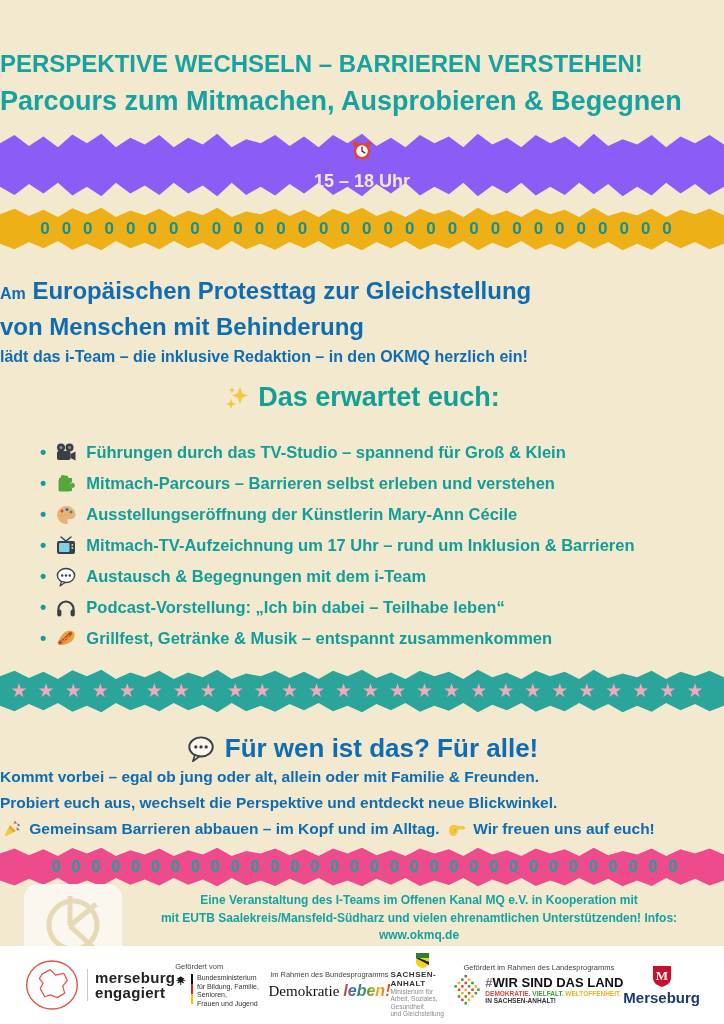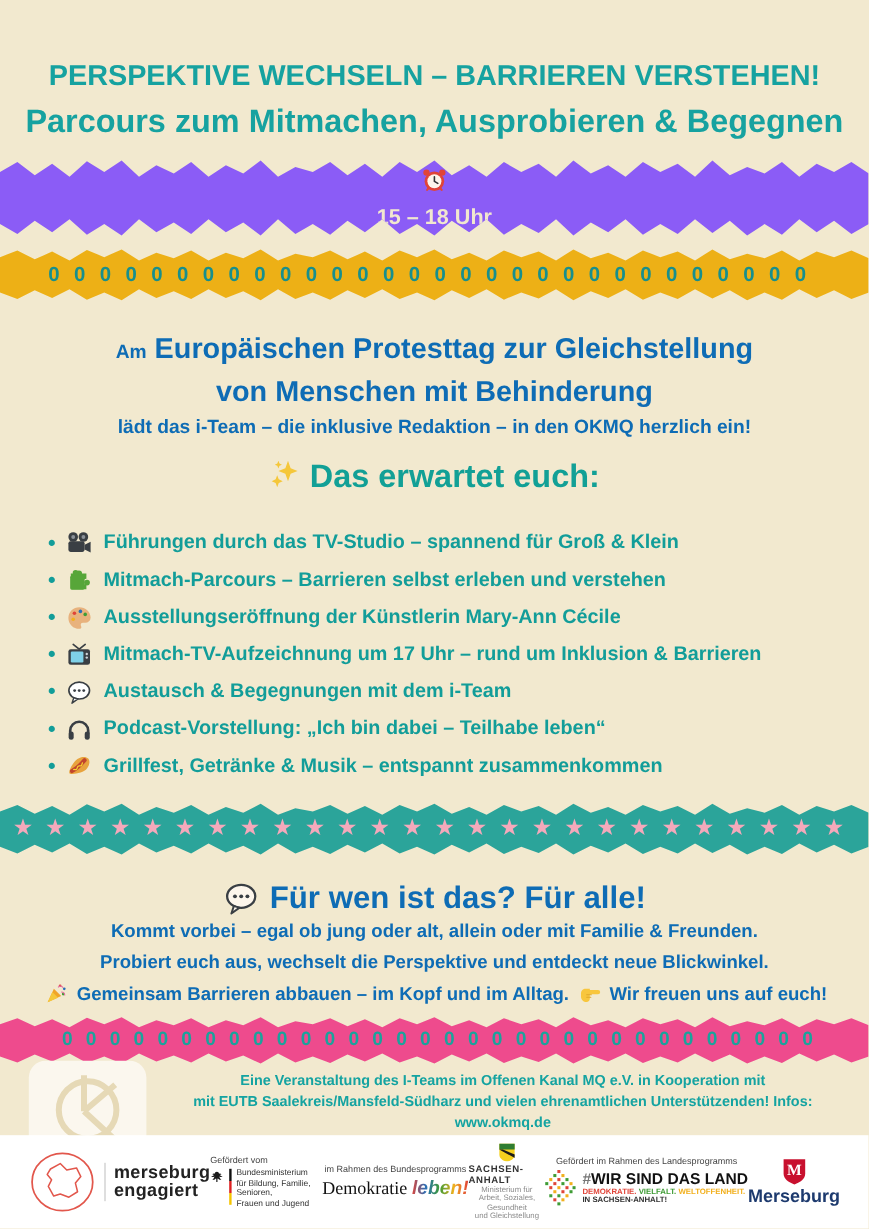--- a/index.html
+++ b/index.html
@@ -1,19 +1,19 @@
 <!DOCTYPE html>
 <html><head>
 <meta charset="utf-8">
 <style>
   html,body{margin:0;padding:0;}
   body{width:724px;height:1024px;overflow:hidden;background:#f2e9cf;
        font-family:"Liberation Sans",sans-serif;}
   .page{position:relative;width:724px;height:1024px;background:#f2e9cf;overflow:hidden;}
-  .c{text-align:center;}
+  .c{text-align:left;}
 
   
   .title1{margin-top:50px;font-size:24px;font-weight:bold;color:#16a2a0;letter-spacing:0px;}
   .title2{margin-top:8px;font-size:27px;font-weight:bold;color:#16a2a0;}
 
   
   .brush{clip-path:polygon(0% 18%,2% 6%,4% 22%,6% 8%,8% 24%,10% 5%,12% 18%,14% 4%,16% 24%,18% 10%,20% 20%,22% 6%,24% 24%,26% 10%,28% 20%,30% 4%,32% 24%,34% 12%,36% 18%,38% 6%,40% 22%,42% 8%,44% 24%,46% 6%,48% 18%,50% 4%,52% 22%,54% 10%,56% 24%,58% 6%,60% 18%,62% 8%,64% 24%,66% 4%,68% 20%,70% 10%,72% 24%,74% 6%,76% 18%,78% 8%,80% 24%,82% 4%,84% 22%,86% 12%,88% 20%,90% 6%,92% 24%,94% 8%,96% 18%,98% 6%,100% 20%,100% 82%,98% 94%,96% 78%,94% 92%,92% 76%,90% 95%,88% 82%,86% 96%,84% 78%,82% 93%,80% 76%,78% 94%,76% 82%,74% 95%,72% 76%,70% 92%,68% 80%,66% 96%,64% 76%,62% 93%,60% 82%,58% 95%,56% 76%,54% 92%,52% 78%,50% 96%,48% 82%,46% 94%,44% 76%,42% 92%,40% 78%,38% 95%,36% 82%,34% 94%,32% 76%,30% 96%,28% 80%,26% 92%,24% 76%,22% 94%,20% 80%,18% 92%,16% 76%,14% 96%,12% 82%,10% 95%,8% 76%,6% 92%,4% 78%,2% 94%,0% 82%);}
   .banner{margin-top:14px;height:68px;background:#8b5cf6;display:flex;align-items:center;justify-content:center;gap:10px;flex-direction:column;}
   .banner span{font-size:18px;font-weight:bold;color:#f1e7cf;white-space:nowrap;}
   .banner .sep{margin:0 4px;}
@@ -22,21 +22,21 @@
   .stripe-pink{margin-top:4px;height:42px;background:#ee4b8d;}
   .rings{font-weight:bold;color:#178f8d;font-size:17px;letter-spacing:12px;text-align:center;line-height:46px;white-space:nowrap;overflow:hidden;}
   .rings2{font-weight:bold;color:#1aa39c;font-size:16px;letter-spacing:11px;text-align:center;line-height:42px;white-space:nowrap;overflow:hidden;padding-left:16px;}
   .stars{color:#f4a9bb;font-size:19px;letter-spacing:10px;text-align:center;line-height:46px;white-space:nowrap;overflow:hidden;}
 
   
   .intro{margin-top:22px;}
   .intro .big{font-size:24px;line-height:33px;font-weight:bold;color:#0e6cb5;}
   .intro .small-prefix{font-size:16px;}
   .intro .line3{margin-top:5px;font-size:16px;font-weight:bold;color:#0e6cb5;}
-  .expect-heading{margin-top:16px;font-size:27px;font-weight:bold;color:#12a096;display:flex;justify-content:center;gap:8px;}
+  .expect-heading{margin-top:16px;font-size:27px;font-weight:bold;color:#12a096;display:flex;align-items:center;justify-content:center;gap:8px;}
 
   
   ul.events{list-style:none;margin:24px 0 0 40px;padding:0;}
   ul.events li{display:flex;align-items:center;gap:9px;height:31px;font-size:16.5px;font-weight:bold;color:#129d99;white-space:nowrap;}
   ul.events .dot{color:#129d99;font-size:18px;}
   .ico{flex:0 0 auto;display:inline-block;}
 
   
   .audience{margin-top:19px;}
   .aud-heading{font-size:26px;font-weight:bold;color:#0e6cb5;display:flex;align-items:center;justify-content:center;gap:9px;}

